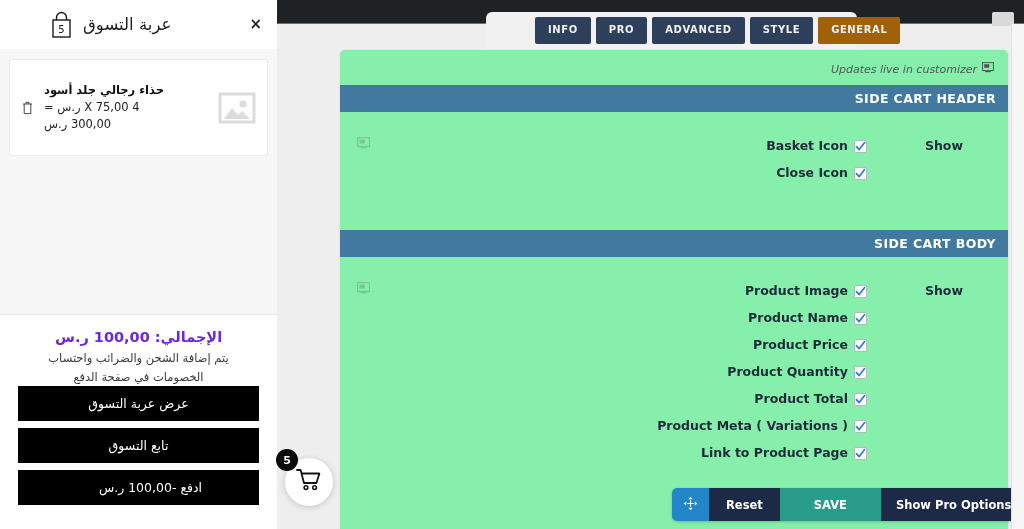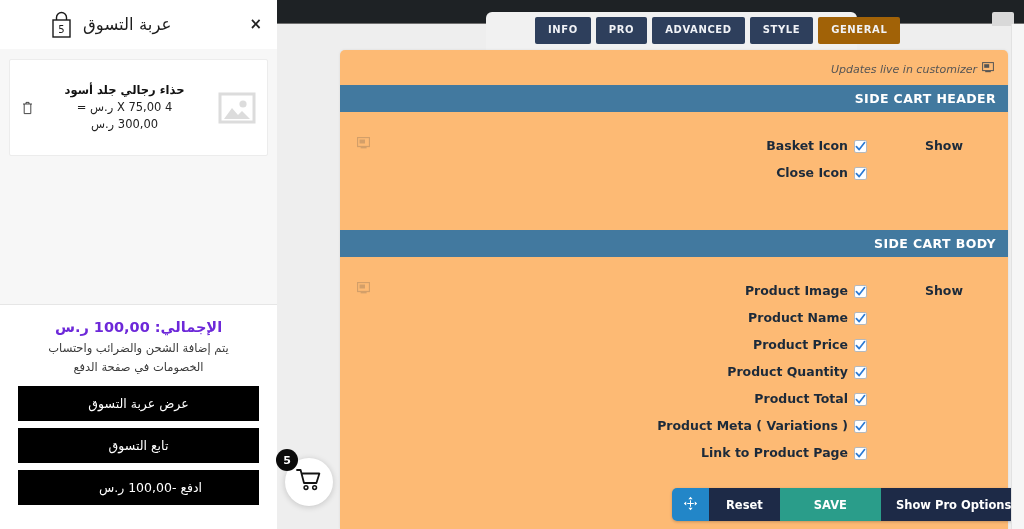--- a/index.html
+++ b/index.html
@@ -100,21 +100,21 @@
 
   .item-thumb {
     width: 44px; height: 44px;
     flex: 0 0 auto;
     display: flex; align-items: center; justify-content: center;
   }
 
   .item-info {
     flex: 1 1 auto;
     direction: rtl;
-    text-align: center;
+    text-align: left;
     padding-right: 2px;
   }
   .item-name {
     font-size: 11.5px;
     font-weight: bold;
     color: #111;
     line-height: 1.45;
     white-space: nowrap;
   }
   .item-qty, .item-total {
@@ -143,21 +143,20 @@
   .cart-total {
     font-size: 14.5px;
     font-weight: bold;
     color: #6d28d9;
     margin-bottom: 4px;
   }
   .cart-note {
     font-size: 11.5px;
     color: #3a3a3a;
     line-height: 1.6;
-    margin-bottom: 10px;
     padding: 0 4px;
   }
   .cart-btn {
     display: block;
     width: 100%;
     background: #000000;
     color: #ffffff;
     border: none;
     font-size: 12.5px;
     padding: 10px 4px;
@@ -252,21 +251,21 @@
   }
   .tab.active { background: #a16207; }
 
   
   .card {
     position: absolute;
     left: 63px;
     top: 50px;
     width: 668px;
     height: 479px;
-    background: #fdba74;
+    background: #86efac;
     border-radius: 5px 5px 0 0;
     box-shadow: 0 0 3px rgba(0,0,0,.08);
     overflow: hidden;
   }
 
   .customizer-note {
     display: flex;
     justify-content: flex-end;
     align-items: center;
     gap: 5px;

